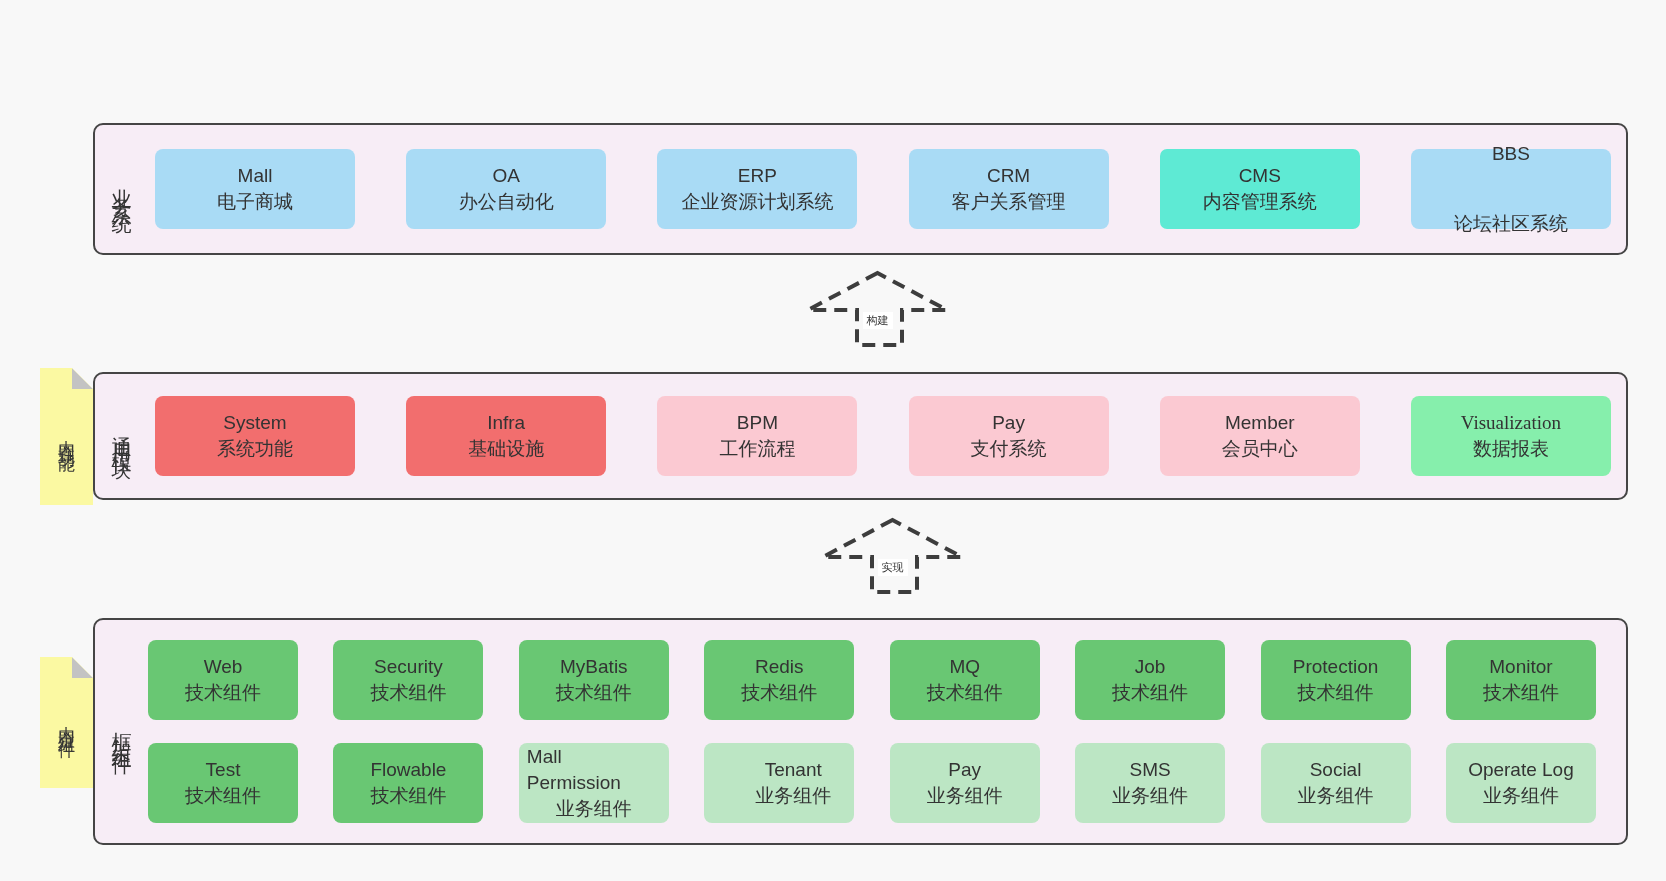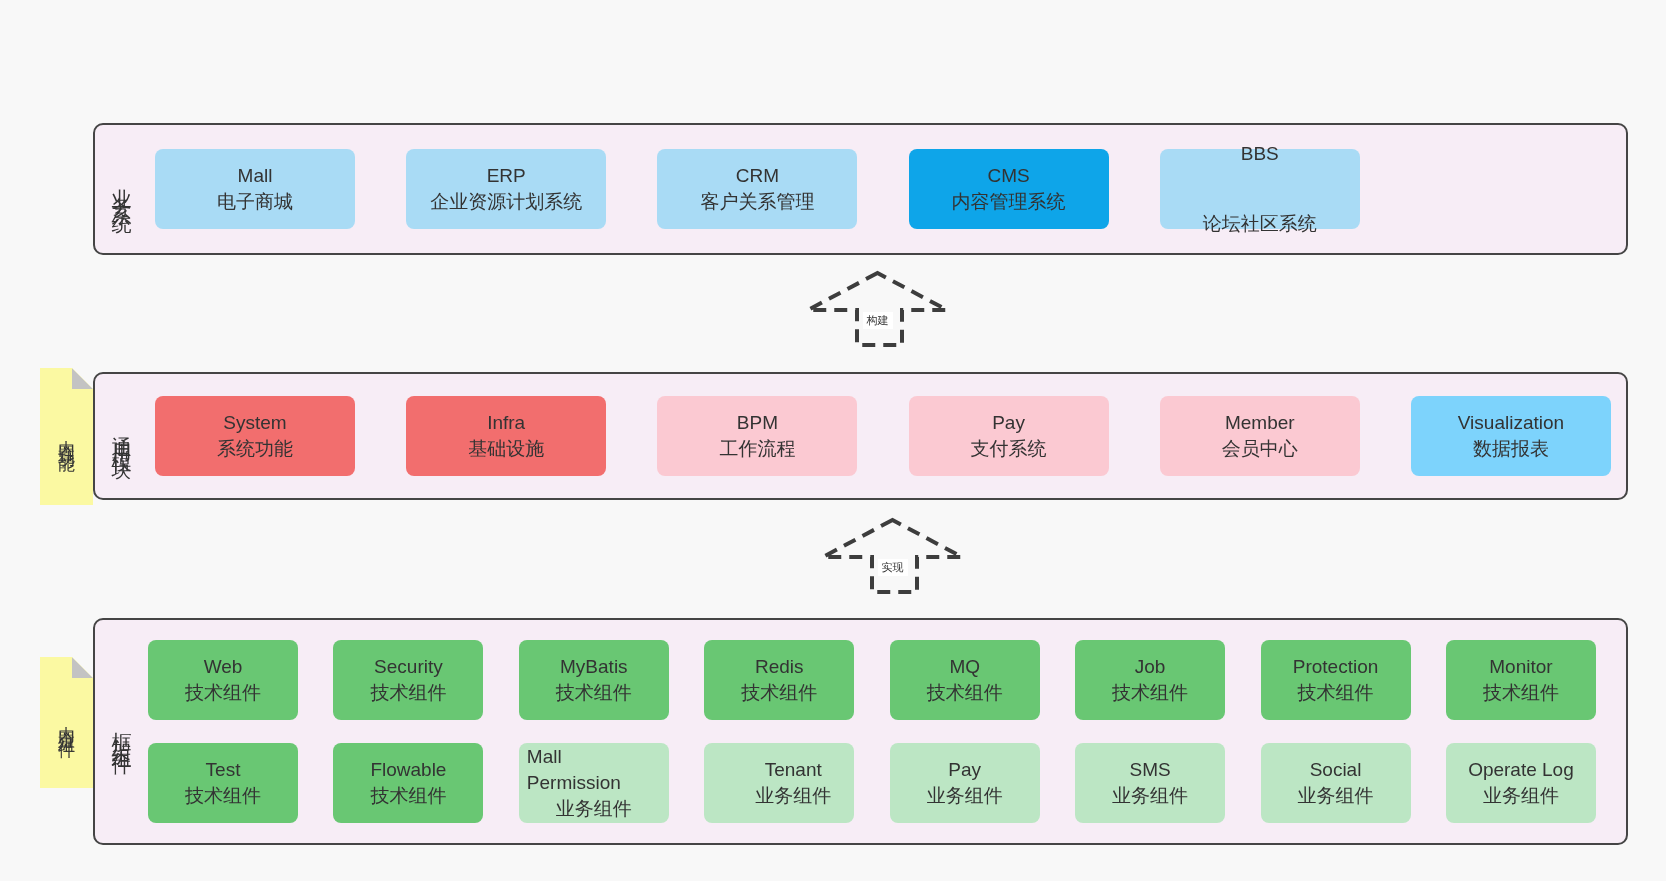--- a/index.html
+++ b/index.html
@@ -126,28 +126,32 @@
   </div>
 
   <section class="layer layer-1">
     <div class="layer-label">业务系统</div>
     <div class="boxes boxes-6">
         <div class="box" style="background: rgb(169, 219, 245);">
     <div>Mall</div>
     <div>电子商城</div>
   </div>
         <div class="box" style="background: rgb(169, 219, 245);">
+    <div>OA</div>
+    <div>办公自动化</div>
+  </div>
+        <div class="box" style="background: rgb(169, 219, 245);">
     <div>ERP</div>
     <div>企业资源计划系统</div>
   </div>
         <div class="box" style="background: rgb(169, 219, 245);">
     <div>CRM</div>
     <div>客户关系管理</div>
   </div>
-        <div class="box" style="background: #0ea5e9;">
+        <div class="box" style="background: #5eead4; border-radius: 7px;">
     <div>CMS</div>
     <div>内容管理系统</div>
   </div>
         <div class="box" style="background: rgb(169, 219, 245); gap: 44px;">
     <div>BBS</div>
     <div>论坛社区系统</div>
   </div>
       </div>
   </section>
 
@@ -174,21 +178,21 @@
     <div>工作流程</div>
   </div>
         <div class="box" style="background: rgb(251, 201, 210);">
     <div>Pay</div>
     <div>支付系统</div>
   </div>
         <div class="box" style="background: rgb(251, 201, 210);">
     <div>Member</div>
     <div>会员中心</div>
   </div>
-        <div class="box" style="background: #7dd3fc;">
+        <div class="box" style="background: #86efac; font-family: Liberation Serif, serif;">
     <div>Visualization</div>
     <div>数据报表</div>
   </div>
       </div>
   </section>
 
   <div class="arrow arrow-2">
     <svg viewBox="0 0 145 78">
       <path d="M72.5 3 L3 40 L52 40 L52 75 L97 75 L97 40 L142 40 Z"></path>
     </svg>

